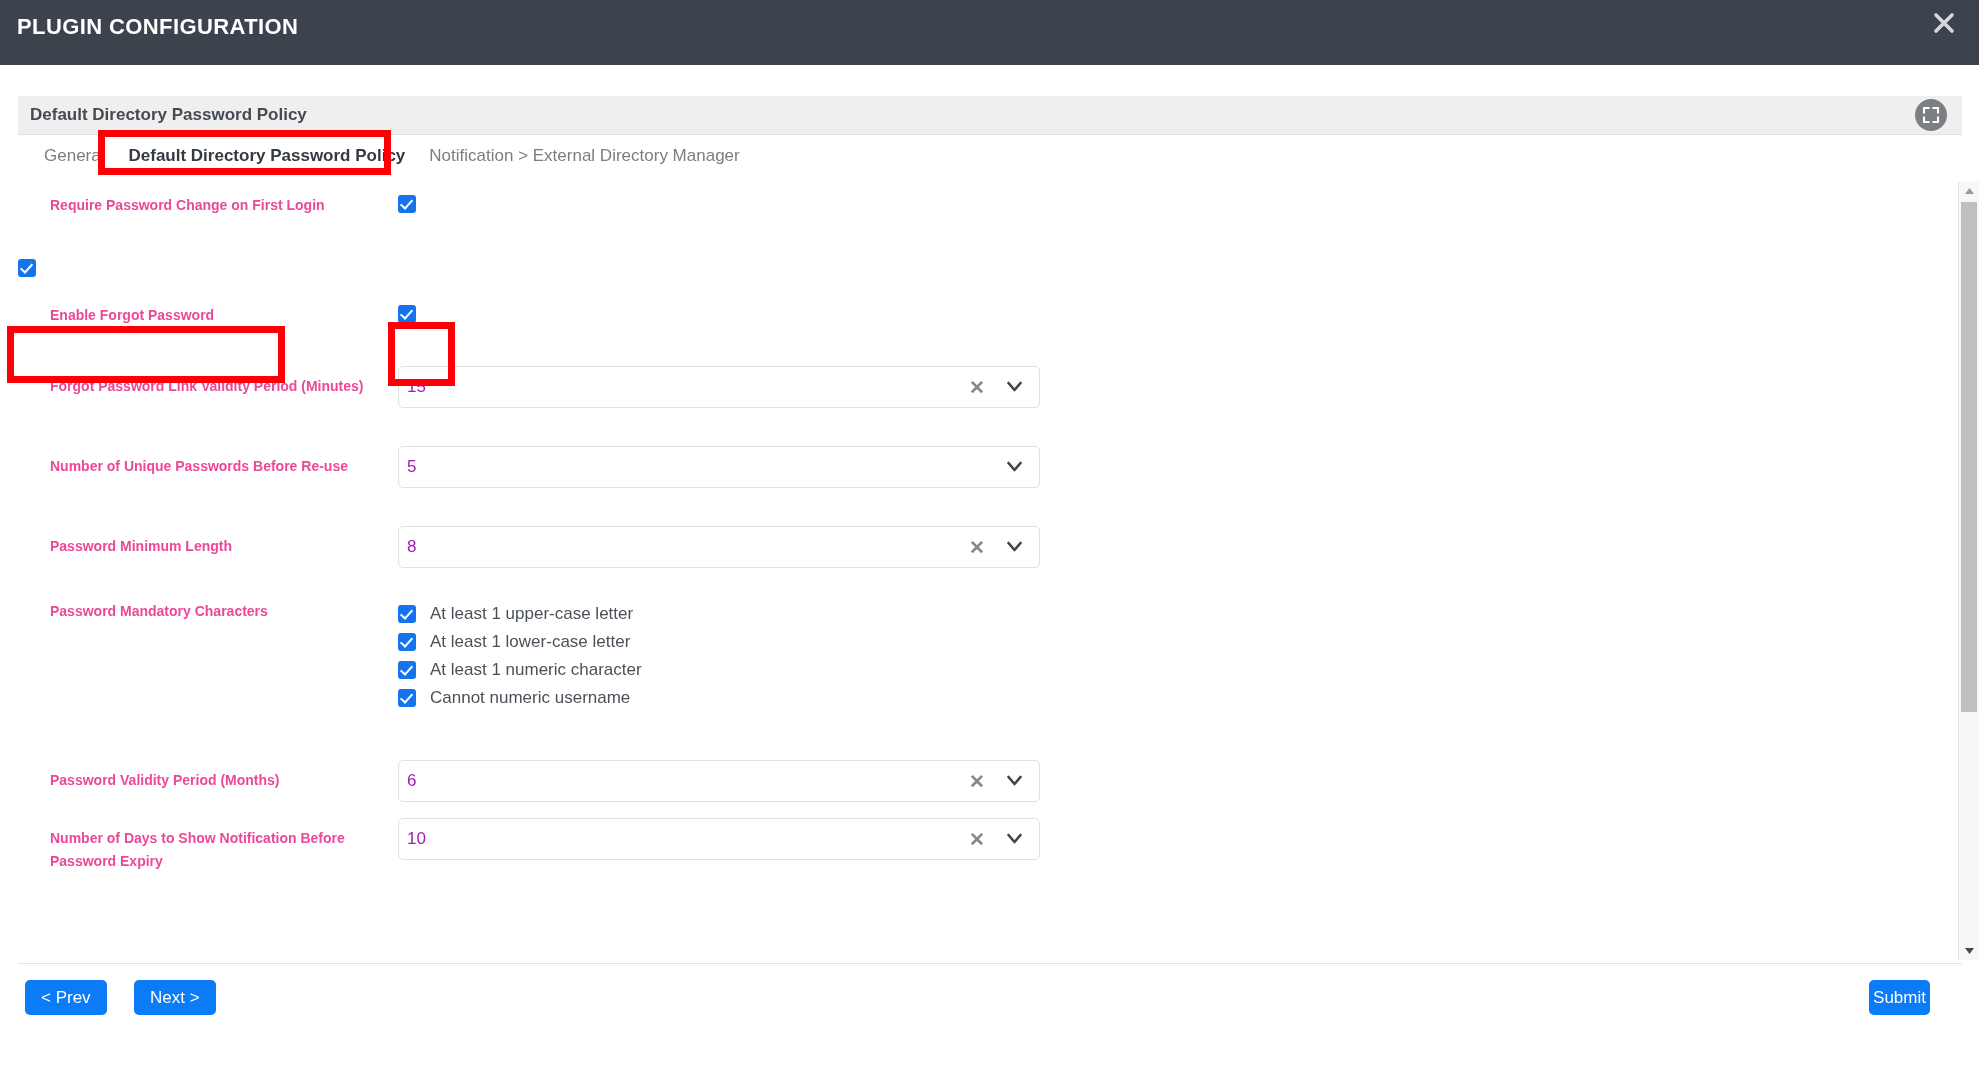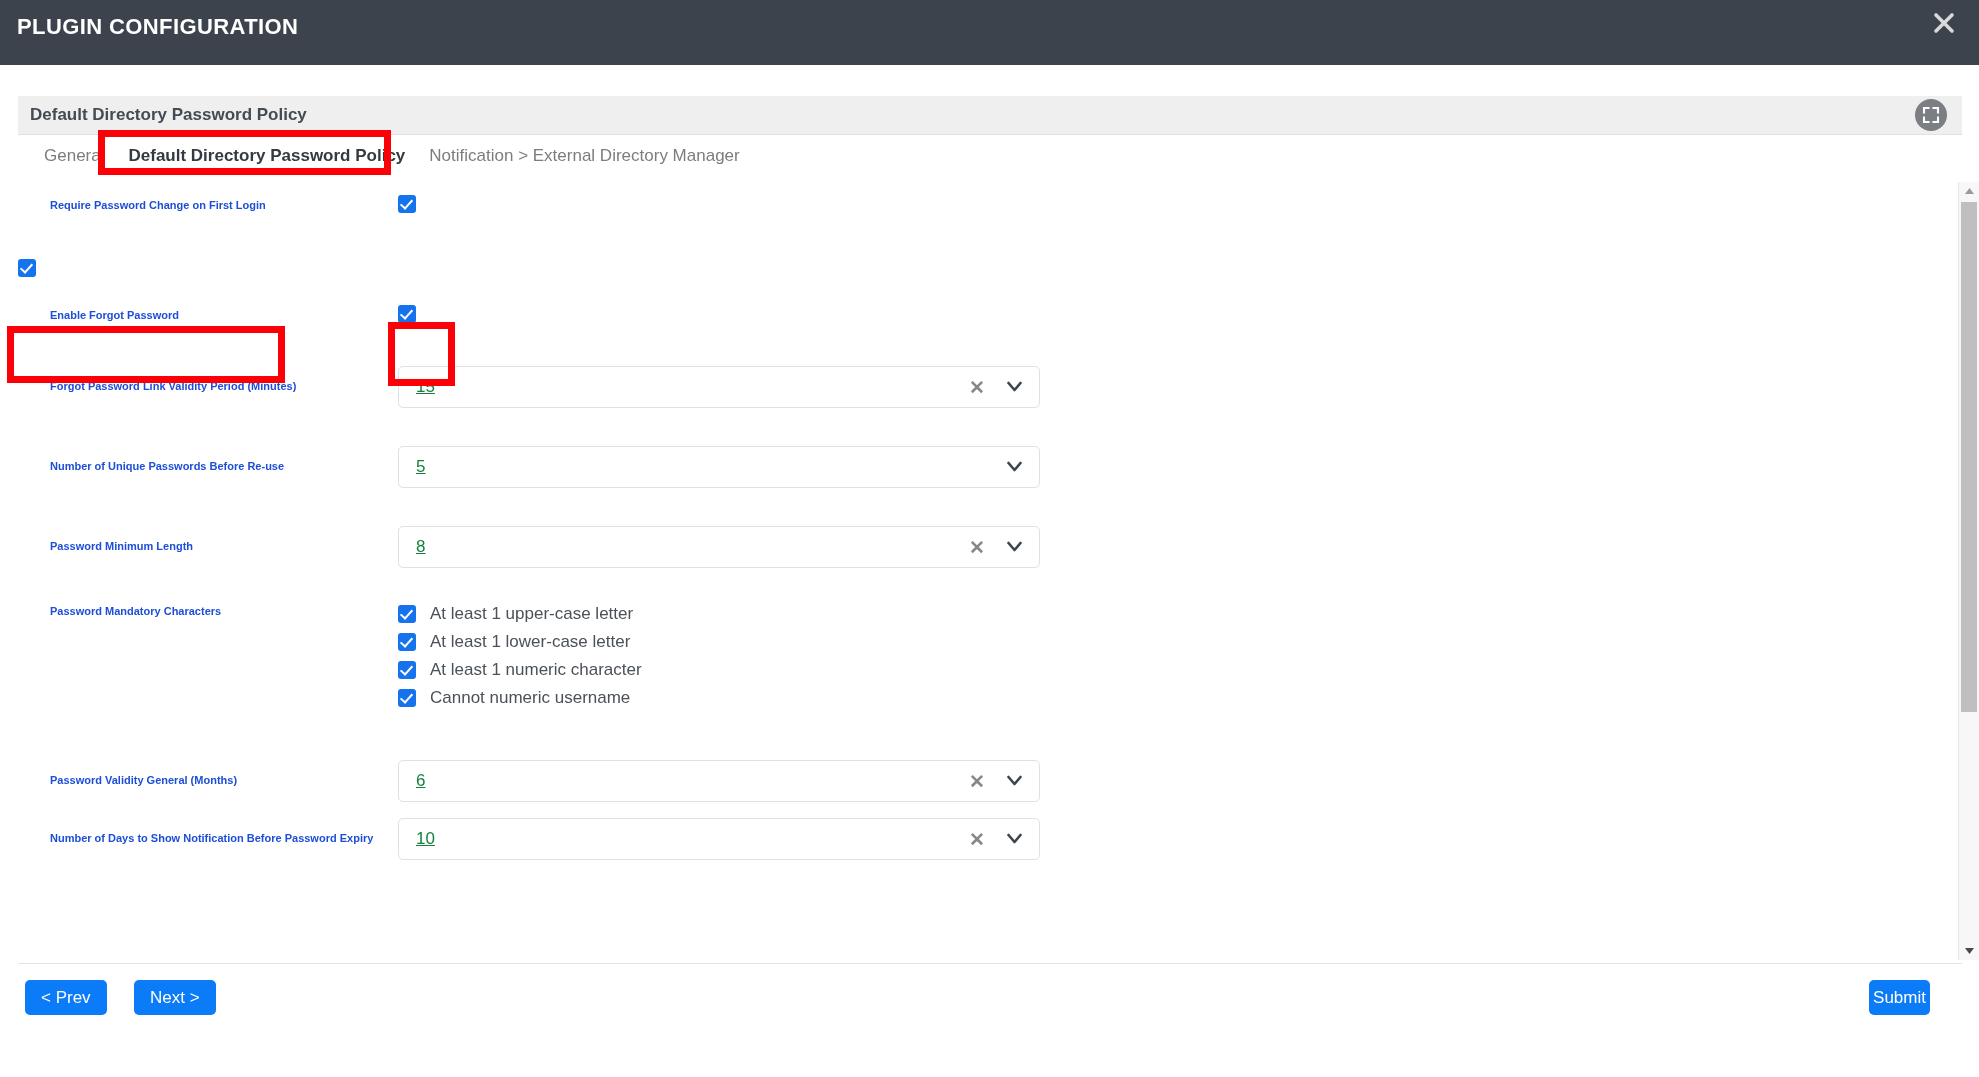--- a/index.html
+++ b/index.html
@@ -119,23 +119,23 @@
   .row {
     display: flex;
     align-items: flex-start;
     padding: 0 0 0 0;
   }
   .row-label {
     width: 380px;
     min-width: 380px;
     padding-left: 32px;
     box-sizing: border-box;
-    font-size: 11px;
+    font-size: 14px;
     font-weight: bold;
-    color: #1d4ed8;
+    color: #ec4899;
     line-height: 23px;
   }
   .row-field {
     flex: 1;
   }
 
   
   .cbrow { height: 80px; }
 
   .chk {
@@ -167,25 +167,24 @@
     width: 642px;
     height: 42px;
     border: 1px solid #dfe2e5;
     border-radius: 5px;
     background: #ffffff;
     box-sizing: border-box;
     cursor: pointer;
   }
   .select-value {
     position: absolute;
-    left: 17px;
+    left: 8px;
     top: 10px;
     font-size: 17px;
-    color: #15803d;
-    text-decoration: underline;
+    color: #a21caf;
   }
   .select-clear {
     position: absolute;
     right: 54px;
     top: 11px;
     font-size: 19px;
     color: #85898e;
     line-height: 19px;
     cursor: pointer;
     font-weight: bold;
@@ -397,21 +396,21 @@
             <span class="mc-label">At least 1 numeric character</span>
           </div>
           <div class="mc-item">
             <span class="chk"></span>
             <span class="mc-label">Cannot numeric username</span>
           </div>
         </div>
       </div>
 
       <div class="row selrow" style="height:58px;">
-        <div class="row-label" style="padding-top:9px;">Password Validity General (Months)</div>
+        <div class="row-label" style="padding-top:9px;">Password Validity Period (Months)</div>
         <div class="row-field">
           <div class="select">
             <span class="select-value">6</span>
             <span class="select-clear">✕</span>
             <span class="select-caret">
               <svg width="15" height="12" viewBox="0 0 15 12" aria-hidden="true">
                 <path d="M1.5 2 L7.5 9 L13.5 2" stroke="#3d444c" stroke-width="2.6" fill="none" stroke-linecap="round" stroke-linejoin="round"></path>
               </svg>
             </span>
           </div>

